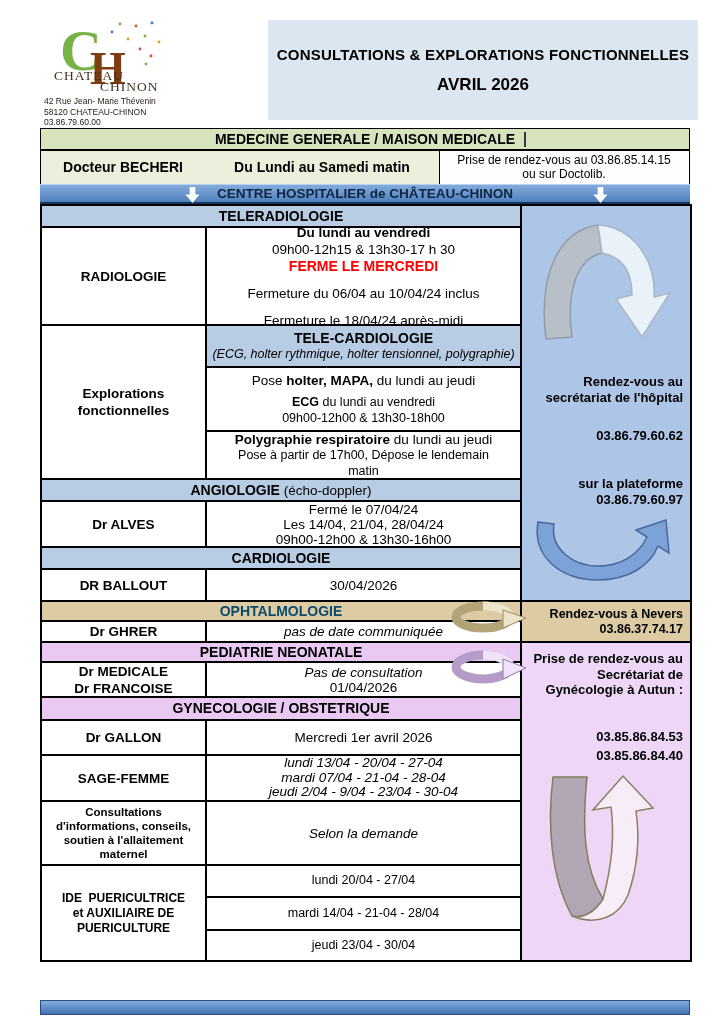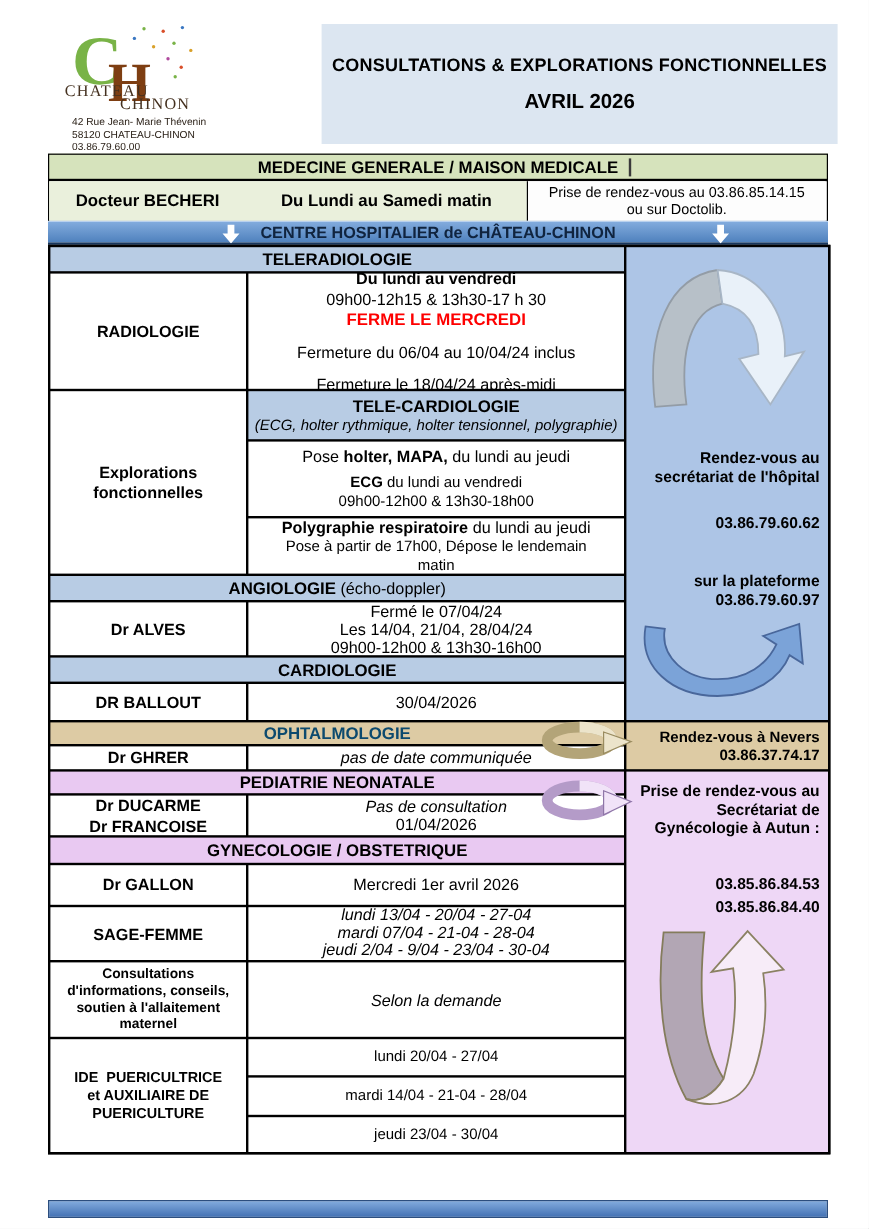--- a/index.html
+++ b/index.html
@@ -1,20 +1,20 @@
 <!DOCTYPE html>
 <html><head>
 <meta charset="utf-8">
 <style>
   html,body{margin:0;padding:0;background:#fff;}
   .page{position:relative;width:724px;height:1024px;background:#fff;overflow:hidden;
         font-family:"Liberation Sans",sans-serif;color:#000;}
   
   .logo-block{position:absolute;left:48px;top:14px;width:210px;}
-  .addr{position:absolute;left:60px;top:96px;font-size:8.5px;line-height:10.5px;color:#2b2118;}
+  .addr{position:absolute;left:44px;top:96px;font-size:8.5px;line-height:10.5px;color:#2b2118;}
   .title-box{position:absolute;left:268px;top:20px;width:430px;height:100px;background:#dce6f1;
              display:flex;flex-direction:column;align-items:center;justify-content:center;text-align:center;}
   .title{font-size:15px;font-weight:bold;letter-spacing:.2px;}
   .subtitle{font-size:17px;font-weight:bold;margin-top:12px;}
   
   .mg-header{position:absolute;left:40px;top:128px;width:650px;height:22px;background:#d6e3bc;
              border:1.5px solid #000;box-sizing:border-box;display:flex;align-items:center;justify-content:center;
              font-size:14px;font-weight:bold;}
   .mg-cursor{position:absolute;left:483px;top:3px;width:2px;height:15px;background:#3a3a3a;}
   .mg-row{position:absolute;left:40px;top:149.5px;width:650px;height:35px;border:1.5px solid #000;
@@ -159,21 +159,21 @@
     <div class="c blue hdr" style="grid-area:8/1/9/3">CARDIOLOGIE</div>
     <div class="c lbl" style="grid-area:9/1/10/2">DR BALLOUT</div>
     <div class="c" style="grid-area:9/2/10/3">30/04/2026</div>
 
     <div class="c tanbg hdr" style="grid-area:10/1/11/3">OPHTALMOLOGIE</div>
     <div class="c it" style="grid-area:11/2/12/3">pas de date communiquée</div>
     <div class="c lbl" style="grid-area:11/1/12/2">Dr GHRER</div>
 
     <div class="c pinkbg hdr" style="grid-area:12/1/13/3">PEDIATRIE NEONATALE</div>
     <div class="c lbl" style="grid-area:13/1/14/2">
-      <div>Dr DUCARME</div>
+      <div>Dr MEDICALE</div>
       <div>Dr FRANCOISE</div>
     </div>
     <div class="c" style="grid-area:13/2/14/3">
       <div class="it" style="line-height:15px">Pas de consultation</div>
       <div style="line-height:15px">01/04/2026</div>
     </div>
 
     <div class="c pinkbg hdr" style="grid-area:14/1/15/3">GYNECOLOGIE / OBSTETRIQUE</div>
     <div class="c lbl" style="grid-area:15/1/16/2">Dr GALLON</div>
     <div class="c" style="grid-area:15/2/16/3">Mercredi 1er avril 2026</div>

